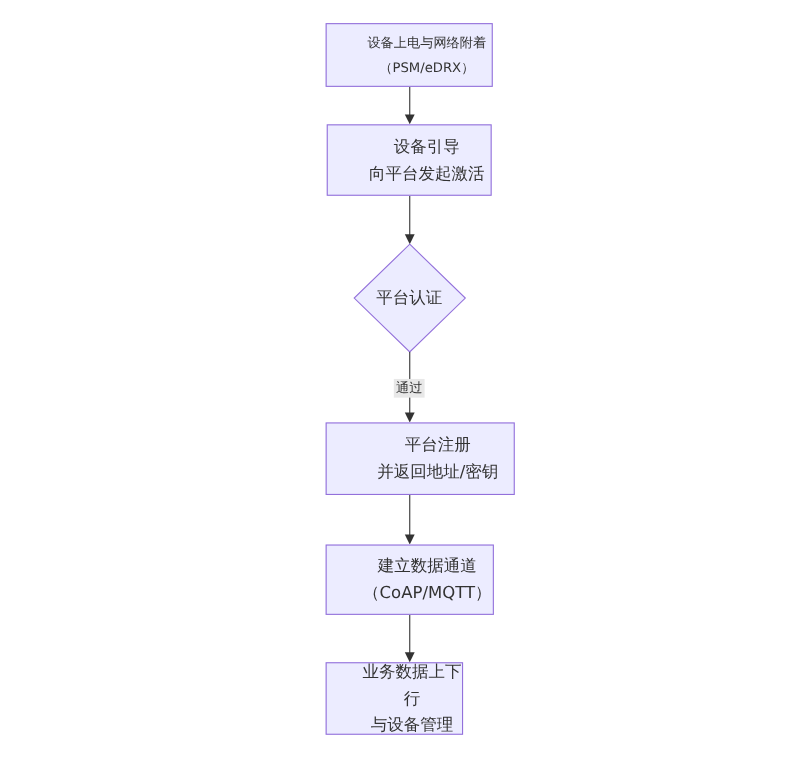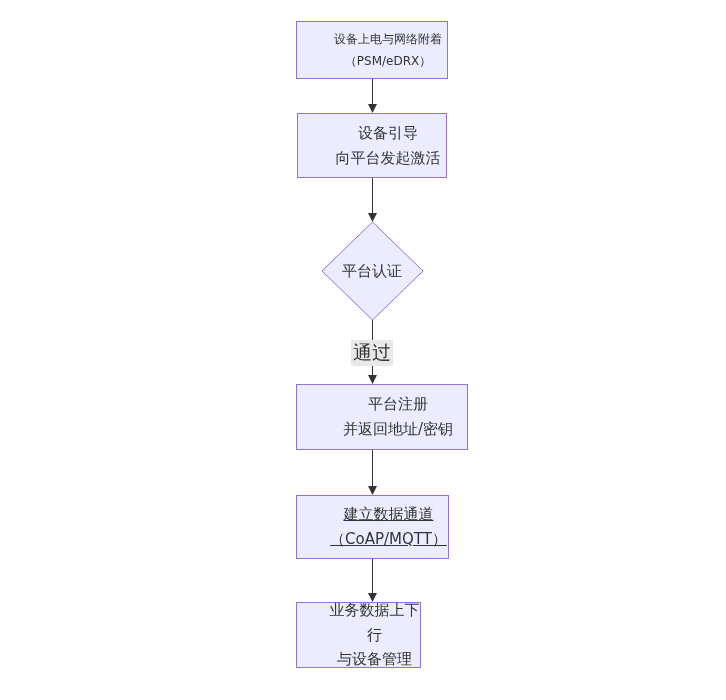--- a/index.html
+++ b/index.html
@@ -60,31 +60,31 @@
     z-index: 2;
     white-space: nowrap;
     color: var(--text-color, #333333);
   }
   .edge-label {
     position: absolute;
     left: 372px;
     top: 353px;
     transform: translate(-50%, -50%);
     background: var(--label-bg, #e8e8e8);
-    font-size: 19px;
+    font-size: 12px;
     padding: 0 2px;
     z-index: 2;
     white-space: nowrap;
     color: var(--text-color, #333333);
   }
   
   .node-a { left: 296px; top: 21px;  width: 152px; height: 58px; }
   .node-b { left: 297px; top: 113px; width: 150px; height: 65px; text-align: center; }
   .node-d { left: 296px; top: 384px; width: 172px; height: 66px; }
-  .node-e { left: 296px; top: 495px; width: 153px; height: 64px; text-decoration: underline; }
+  .node-e { left: 296px; top: 495px; width: 153px; height: 64px; }
   .node-f { left: 296px; top: 602px; width: 125px; height: 66px; }
 </style>
 </head>
 <body>
 
 <div class="canvas">
 
   <svg class="edges" viewBox="0 0 726 700" aria-hidden="true">
 
     <g>

